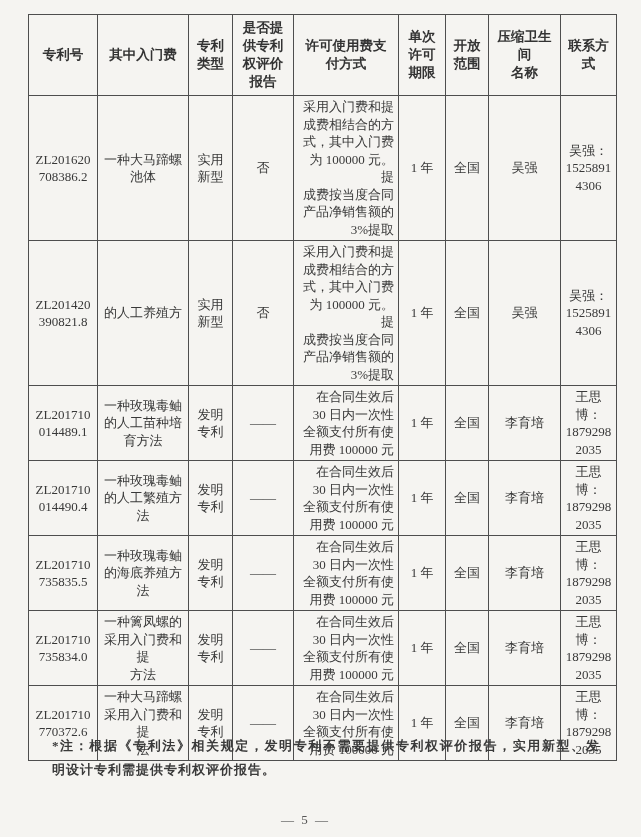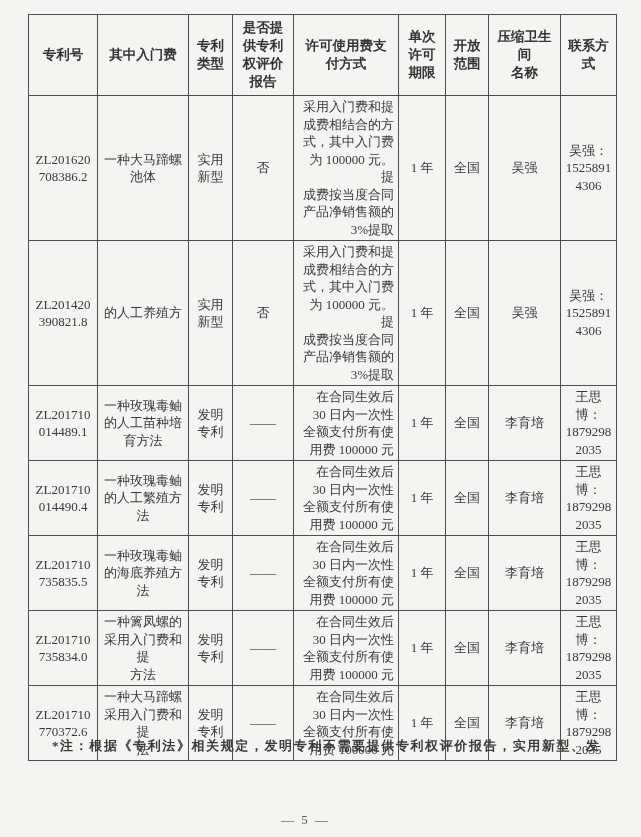--- a/index.html
+++ b/index.html
@@ -240,17 +240,18 @@
         <td>李育培</td>
         <td>王思博：
 1879298
 2035</td>
       </tr>
     </tbody>
   </table>
 
   <div class="note">
     <div class="l1">*注：根据《专利法》相关规定，发明专利不需要提供专利权评价报告，实用新型、发</div>
+    <div class="l2">明设计专利需提供专利权评价报告。</div>
   </div>
 
   <div class="footer">— 5 —</div>
 
 </div>
 
 </body></html>

